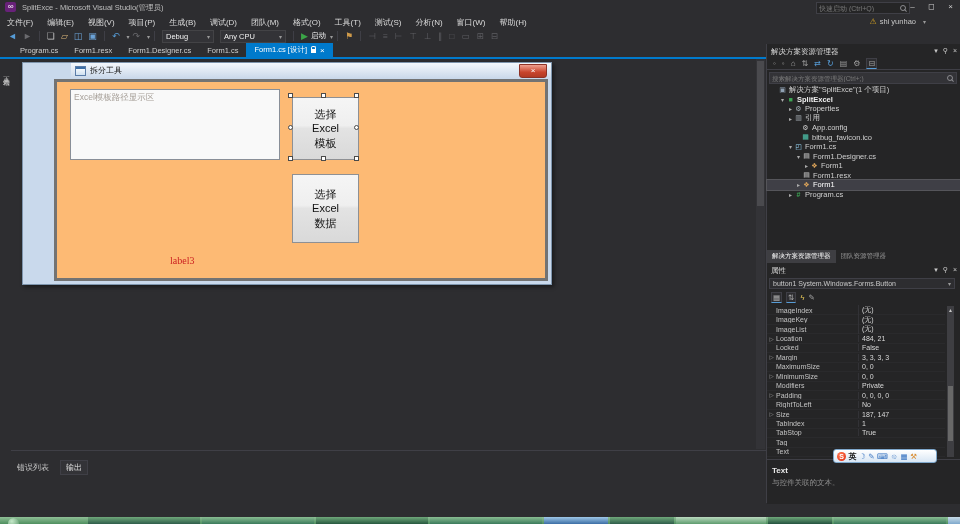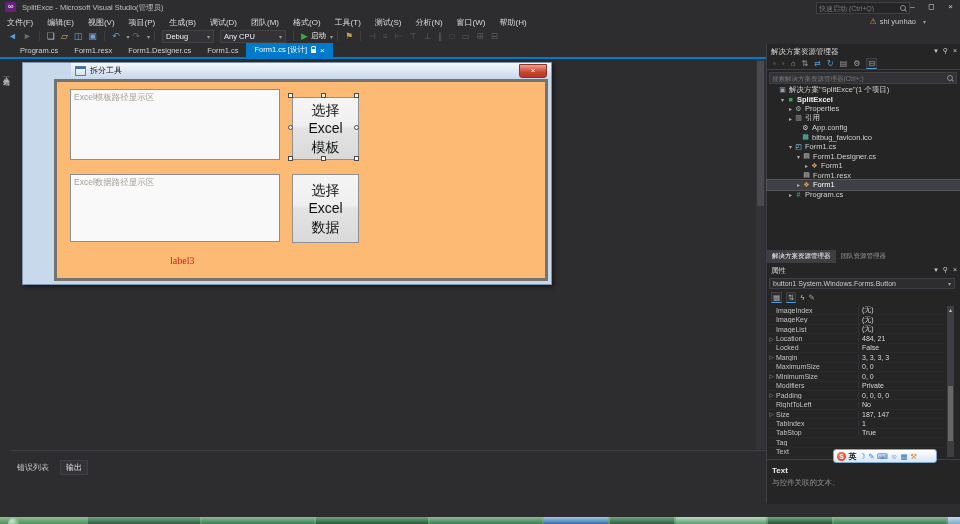--- a/index.html
+++ b/index.html
@@ -51,21 +51,21 @@
   #formtitle{position:absolute;left:0;top:0;right:0;height:15px;background:linear-gradient(#F4F8FC,#CBD9EA);display:flex;align-items:center;padding:0 4px;margin-left:48px;}
   .formico{width:9px;height:8px;background:linear-gradient(#fff,#cfe0f0);border:1px solid #5A7CA8;position:relative;flex:none;}
   .formico::before{content:"";position:absolute;left:0;top:0;right:0;height:2px;background:#3C6EA5;}
   #formtitletext{font-size:8px;color:#1A1A1A;margin-left:4px;flex:1;}
   #formclose{width:26px;height:12px;background:linear-gradient(#EFA08F,#C8442C 60%,#B23A24);border:1px solid #8E3226;border-radius:0 0 3px 3px;
              color:#fff;font-size:8px;line-height:11px;text-align:center;}
   #formclient{position:absolute;left:3px;top:16px;right:3px;bottom:3px;background:#fdba74;border:3px solid #737373;margin-left:28px;}
   .designtextbox{position:absolute;background:#F9F9F9;border:1px solid #898F98;font-size:8.5px;color:#A7A099;padding:2px 3px;box-sizing:border-box;}
   .w7btn{position:absolute;background:linear-gradient(#F5F5F5,#EFEFEF 45%,#E3E3E3 50%,#D9D9D9);border:1px solid #8E9094;
          display:flex;flex-direction:column;align-items:center;justify-content:center;color:#111;}
-  .w7btn span{display:block;font-size:14px;line-height:1.3;}
+  .w7btn span{display:block;font-size:11px;line-height:1.3;}
   #btnstart span{font-size:23px;font-weight:bold;letter-spacing:2px;}
   .hnd{position:absolute;width:5px;height:5px;background:#fff;border:1px solid #4A4A4A;box-sizing:border-box;}
   .hnd.round{border-radius:50%;}
   #label3{position:absolute;color:#CC2222;font-size:10px;font-family:"Liberation Serif","DejaVu Serif",serif;}
 
   
   #edscroll{left:756px;top:59px;width:9px;height:390px;background:#333337;}
   #edthumb{position:absolute;left:1px;top:2px;width:7px;height:145px;background:#4A4A4E;}
   #traysep{left:11px;top:450px;width:755px;height:1px;background:#3F3F46;}
   #tray{left:11px;top:451px;width:755px;height:33px;background:#2A2A2D;}
@@ -257,23 +257,20 @@
 
       <span class="hnd" style="left:231px;top:11px"></span>
       <span class="hnd" style="left:264px;top:11px"></span>
       <span class="hnd" style="left:297px;top:11px"></span>
       <span class="hnd round" style="left:231px;top:43px"></span>
       <span class="hnd round" style="left:297px;top:43px"></span>
       <span class="hnd" style="left:231px;top:74px"></span>
       <span class="hnd" style="left:264px;top:74px"></span>
       <span class="hnd" style="left:297px;top:74px"></span>
 
-      <div class="designtextbox" style="left:13px;top:92px;width:210px;height:68px;">
-        <span>Excel数据路径显示区</span>
-      </div>
       <div class="w7btn" style="left:235px;top:92px;width:65px;height:67px;">
         <span>选择</span>
         <span>Excel</span>
         <span>数据</span>
       </div>
       <div id="label3" style="left:113px;top:173px;">label3</div>
     </div>
   </div>
 
   <div id="edscroll" class="abs">

